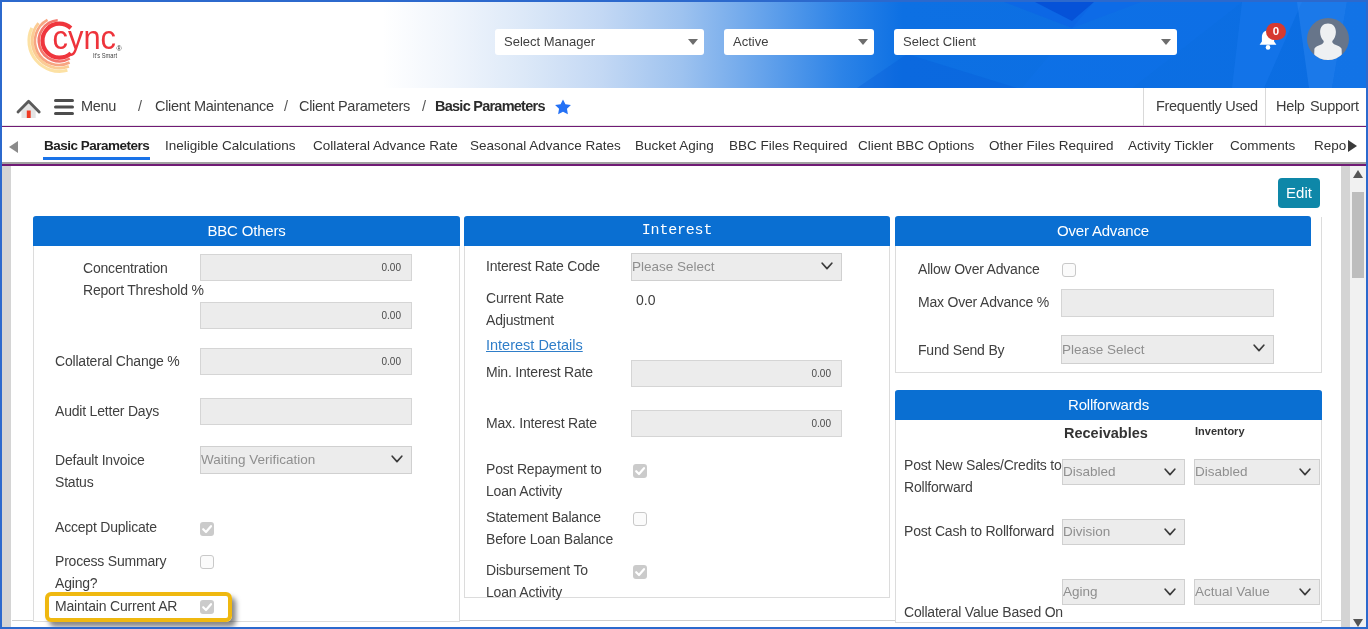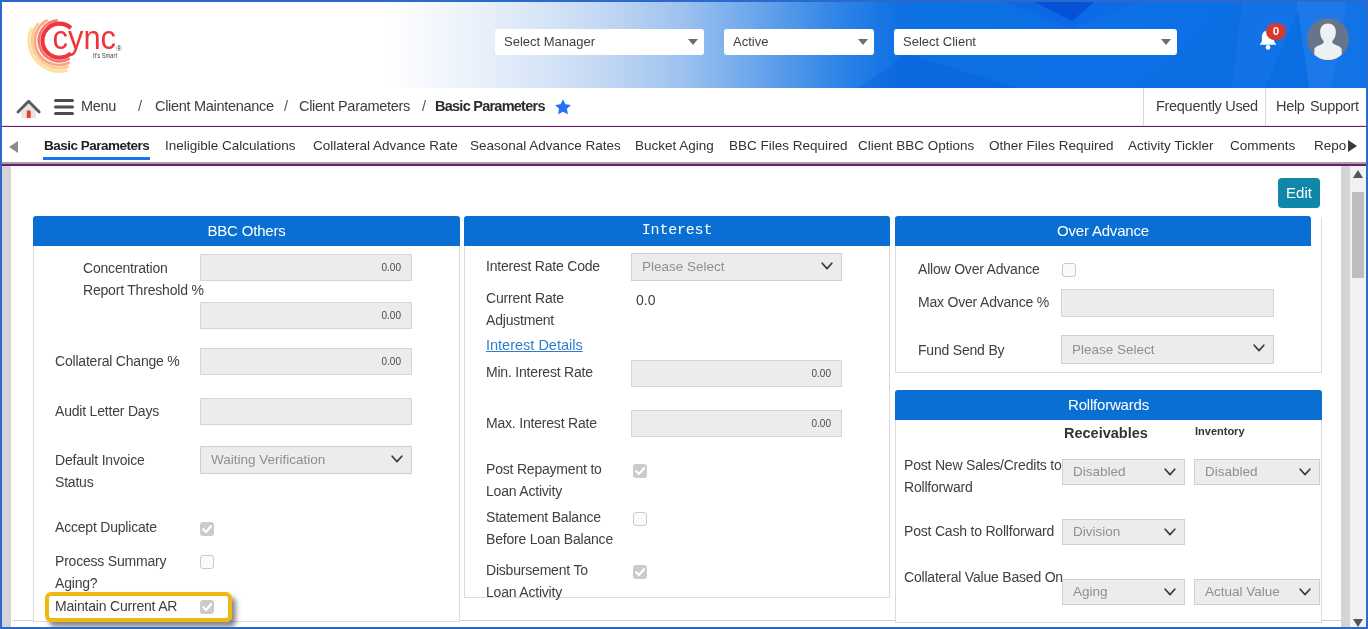--- a/index.html
+++ b/index.html
@@ -34,21 +34,21 @@
 
   
   .panel { position:absolute; background:#fff; border:1px solid #dcdcdc; border-top:none; }
   .phead { position:absolute; left:-1px; top:-1px; height:30px; background:#0a6fd2;
            border-radius:3px 3px 0 0; color:#fff; font-size:15px; font-weight:400;
            text-align:center; line-height:30px; letter-spacing:-0.2px; }
   .lbl { position:absolute; font-size:14px; letter-spacing:-0.2px; color:#404040; line-height:21.5px; white-space:nowrap; }
   .inp { position:absolute; background:#ececec; border:1px solid #d5d5d5; height:27px;
          font-size:10px; color:#4a4a4a; text-align:right; line-height:25px; padding-right:10px; }
   .sel { position:absolute; background:#ececec; border:1px solid #d0d0d0; height:28px;
-         font-size:13.5px; color:#8f8f8f; line-height:26px; padding-left:10px; }
+         font-size:13.5px; color:#8f8f8f; line-height:26px; }
   .sel .chev { position:absolute; right:8px; top:8px; }
   .cb { position:absolute; width:14px; height:14px; border-radius:3px; }
   .cb.on { background:#cbcbcb; }
   .cb.off { background:#fbfbfb; border:1px solid #c9c9c9; }
 </style>
 </head>
 <body>
 <div id="page">
   <div id="hdr">
     <svg class="abs" style="left:0;top:0" width="1364" height="86" viewBox="0 0 1364 86">
@@ -258,21 +258,21 @@
       <svg class="chev" style="top:8px" width="12" height="8" viewBox="0 0 12 8">
           <path d="M1.2 1.2 L6 6.6 L10.8 1.2" fill="none" stroke="#3c3c3c" stroke-width="1.7" stroke-linecap="round" stroke-linejoin="round"></path>
         </svg>
     </div>
     <div class="lbl" style="left:902px;top:355px;">Post Cash to Rollforward</div>
     <div class="sel" style="left:1060px;top:353px;width:123px;height:26px;line-height:24px;">Division
       <svg class="chev" style="top:8px" width="12" height="8" viewBox="0 0 12 8">
           <path d="M1.2 1.2 L6 6.6 L10.8 1.2" fill="none" stroke="#3c3c3c" stroke-width="1.7" stroke-linecap="round" stroke-linejoin="round"></path>
         </svg>
     </div>
-    <div class="lbl" style="left:902px;top:401px;">Collateral Value Based On</div>
+    <div class="lbl" style="left:902px;top:436px;">Collateral Value Based On</div>
     <div class="sel" style="left:1060px;top:413px;width:123px;height:26px;line-height:24px;">Aging
       <svg class="chev" style="top:8px" width="12" height="8" viewBox="0 0 12 8">
           <path d="M1.2 1.2 L6 6.6 L10.8 1.2" fill="none" stroke="#3c3c3c" stroke-width="1.7" stroke-linecap="round" stroke-linejoin="round"></path>
         </svg>
     </div>
     <div class="sel" style="left:1192px;top:413px;width:126px;height:26px;line-height:24px;">Actual Value
       <svg class="chev" style="top:8px" width="12" height="8" viewBox="0 0 12 8">
           <path d="M1.2 1.2 L6 6.6 L10.8 1.2" fill="none" stroke="#3c3c3c" stroke-width="1.7" stroke-linecap="round" stroke-linejoin="round"></path>
         </svg>
     </div>

